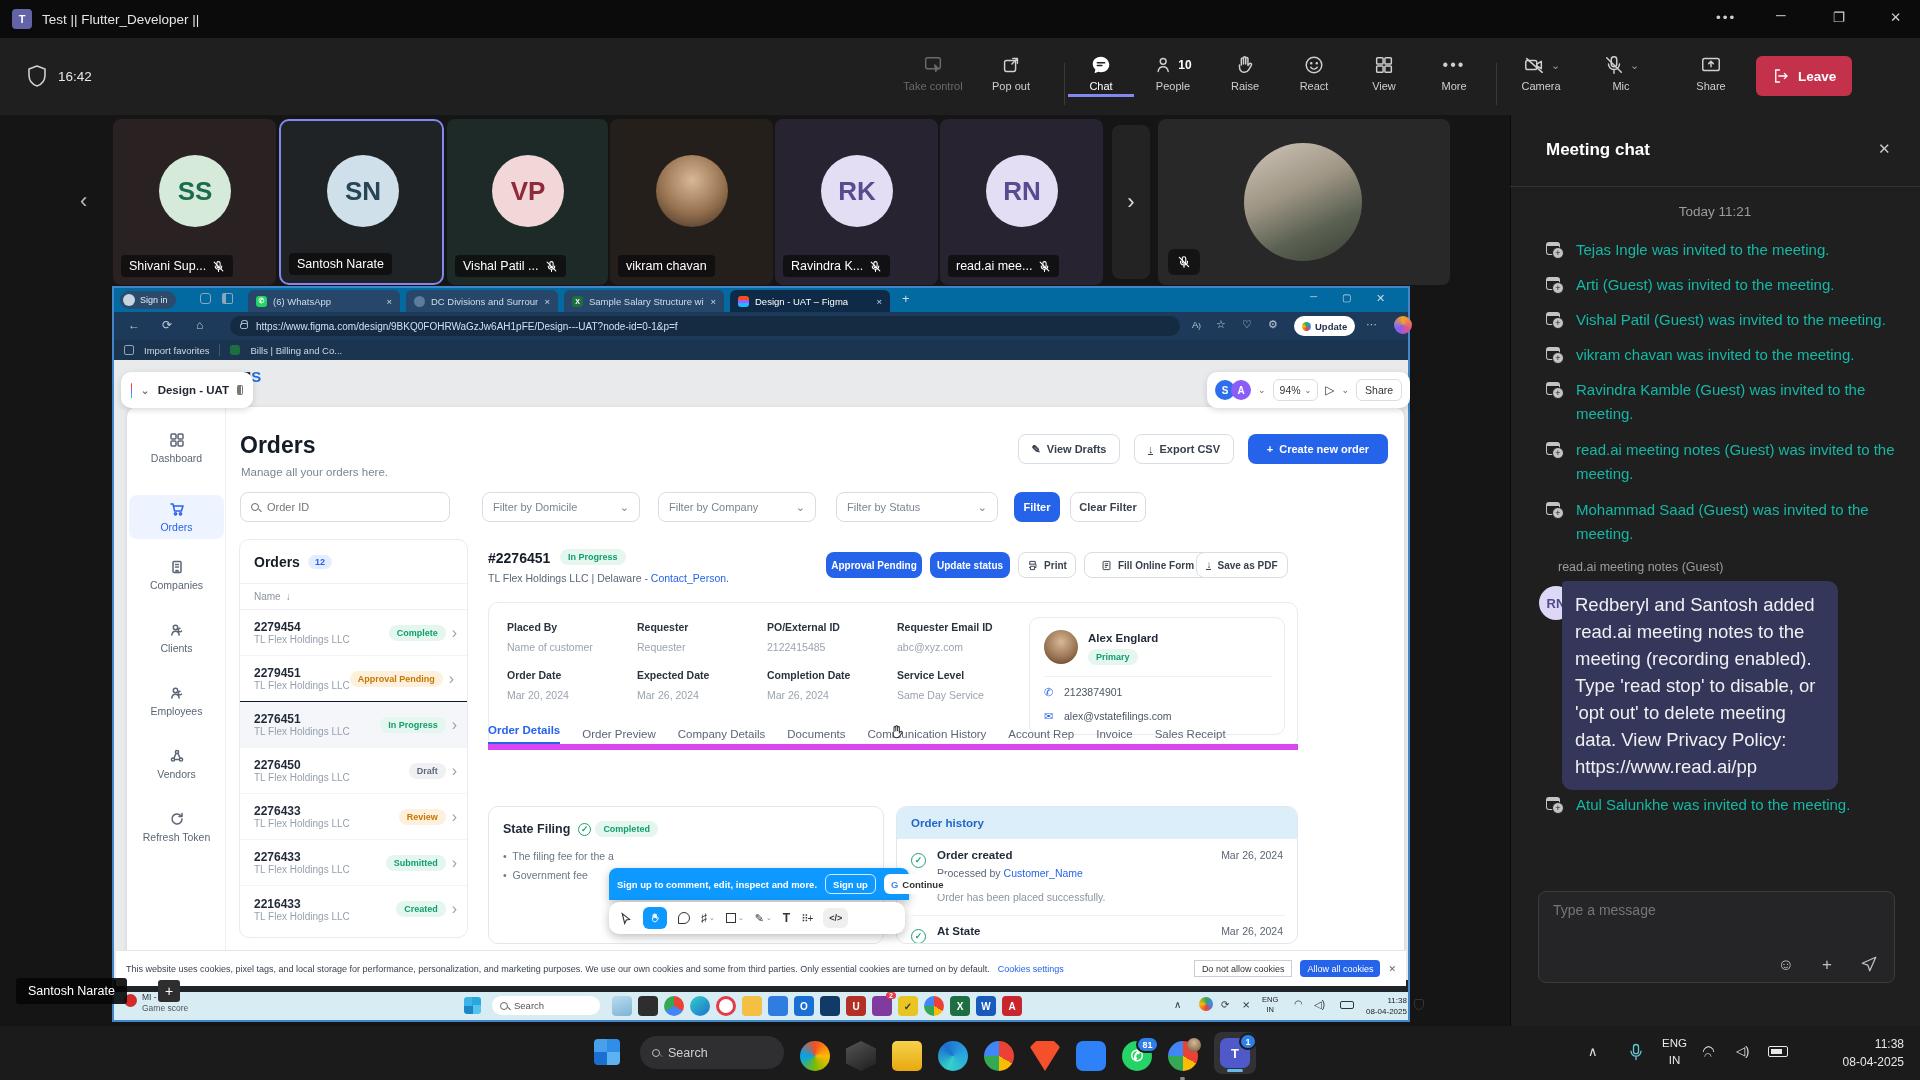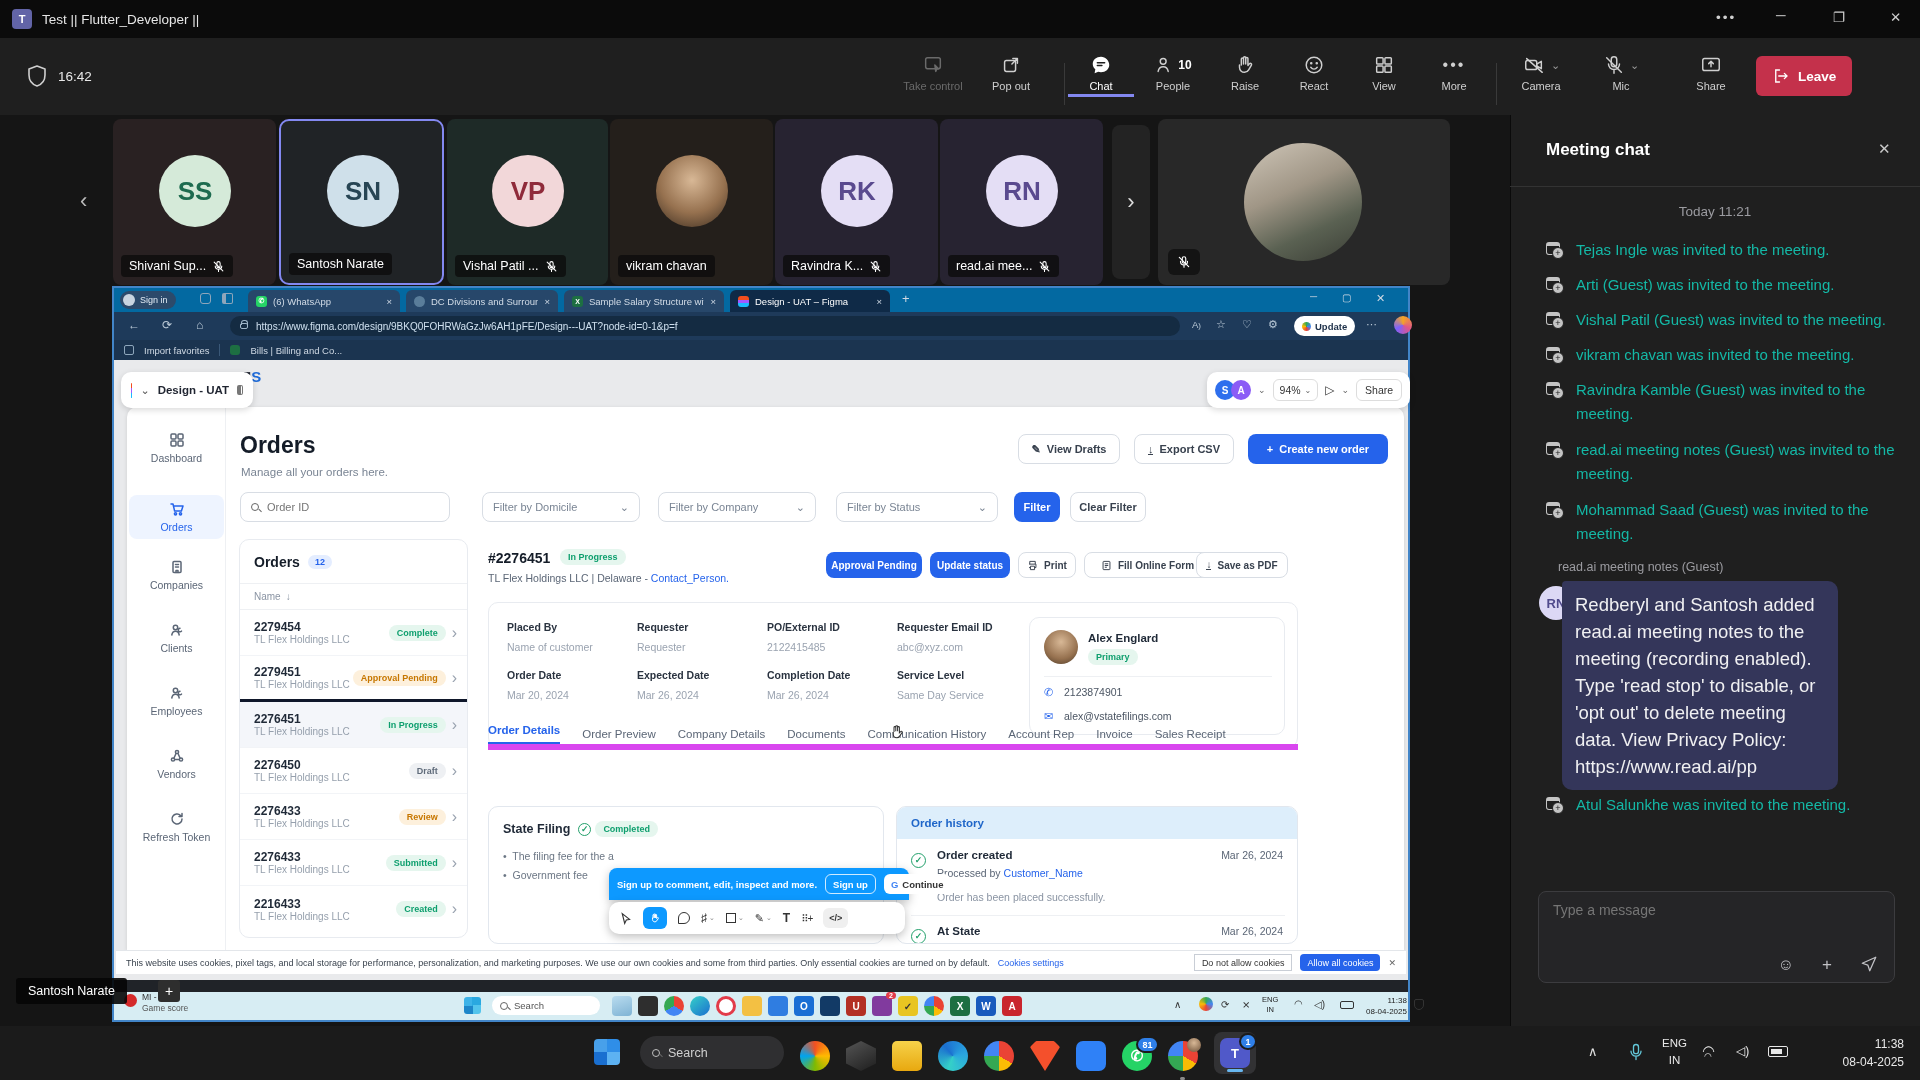--- a/index.html
+++ b/index.html
@@ -437,21 +437,21 @@
   <div class="f" style="height:46px;padding:0 10px 0 14px;border-bottom:1px solid #f2f4f7;justify-content:space-between">
     <div>
         <div class="rowid">2279454</div>
         <div class="rowco">TL Flex Holdings LLC</div>
       </div>
     <div class="f" style="gap:6px">
         <span class="pill green">Complete</span>
         <span style="color:#9aa3b0">›</span>
       </div>
   </div>
-  <div class="f" style="height:46px;padding:0 10px 0 14px;border-bottom:3px solid #0f172a;justify-content:space-between">
+  <div class="f" style="height:46px;padding:0 10px 0 14px;border-bottom:1px solid #0f172a;justify-content:flex-start">
     <div>
         <div class="rowid">2279451</div>
         <div class="rowco">TL Flex Holdings LLC</div>
       </div>
     <div class="f" style="gap:6px">
         <span class="pill orange">Approval Pending</span>
         <span style="color:#9aa3b0">›</span>
       </div>
   </div>
   <div class="f" style="height:46px;padding:0 10px 0 14px;border-bottom:1px solid #f2f4f7;justify-content:space-between;background:#f4f6fa">
@@ -633,21 +633,21 @@
     </span>
   <span style="font-size:12px;font-weight:700">T</span>
   <span style="font-size:10px;letter-spacing:-1px">⠿+</span>
   <span class="ctr" style="background:#efefef;border-radius:6px;height:20px;padding:0 6px;font-size:9px;font-weight:700">&lt;/&gt;</span>
 </div>
 
 <svg class="ab" style="left:888px;top:722px;z-index:6" width="18" height="20" viewBox="0 0 24 24">
     <path d="M8 12V6a1.2 1.2 0 0 1 2.4 0v5M10.4 11V4.8a1.2 1.2 0 0 1 2.4 0V11M12.8 11V6a1.2 1.2 0 0 1 2.4 0v7l1.6-1.6a1.2 1.2 0 0 1 1.8 1.6l-3 4.5c-.9 1.4-2.2 2.2-3.9 2.2-2.5 0-4.7-2-4.7-4.7V12" fill="#fff" stroke="#333" stroke-width="1.4"></path>
   </svg>
 
-<div class="ab f" style="left:116px;top:950px;width:1290px;height:24px;background:#fff;border-top:1px solid #e3e6ea;padding:0 10px;gap:8px;z-index:4">
+<div class="ab f" style="left:116px;top:950px;width:1290px;height:36px;background:#fff;border-top:1px solid #e3e6ea;padding:0 10px;gap:8px;z-index:4">
   <span style="font-size:9px;color:#3a434e;white-space:nowrap;overflow:hidden">This website uses cookies, pixel tags, and local storage for performance, personalization, and marketing purposes. We use our own cookies and some from third parties. Only essential cookies are turned on by default.</span>
   <a style="font-size:9px;color:#2563eb;white-space:nowrap;text-decoration:none">Cookies settings</a>
   <span style="flex:1"></span>
   <span class="ctr" style="border:1px solid #c9ced6;border-radius:0;height:17px;padding:0 7px;font-size:9px;color:#333;white-space:nowrap">Do not allow cookies</span>
   <span class="ctr" style="background:#2563eb;border-radius:4px;height:17px;padding:0 7px;font-size:9px;color:#fff;white-space:nowrap">Allow all cookies</span>
   <span style="font-size:9px;color:#666">✕</span>
 </div>
 
 <div class="ab" style="left:114px;top:992px;width:1294px;height:28px;background:#d7edf3">
   <span class="ab" style="left:350px;top:5px;width:17px;height:17px;background:conic-gradient(#29a8e0 90deg,#53c4ec 90deg 180deg,#1d86c9 180deg 270deg,#3db3e8 270deg);border-radius:3px"></span>

